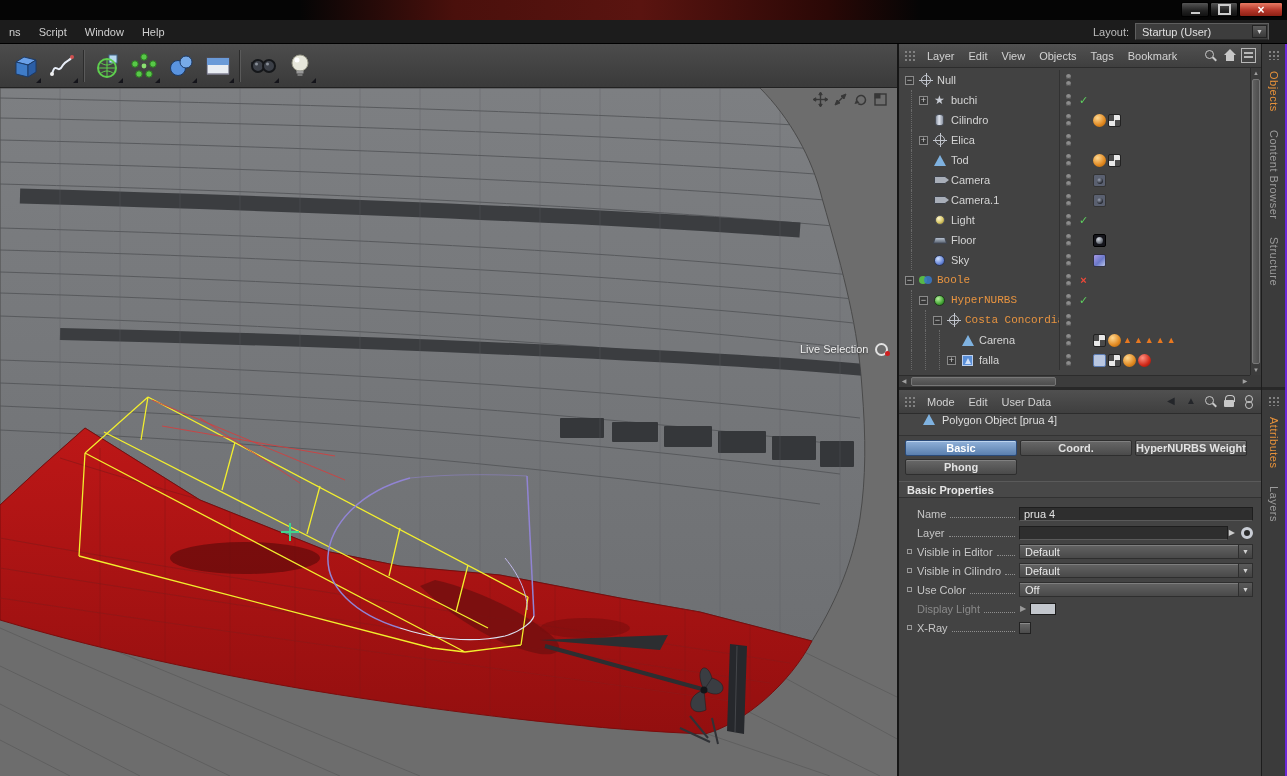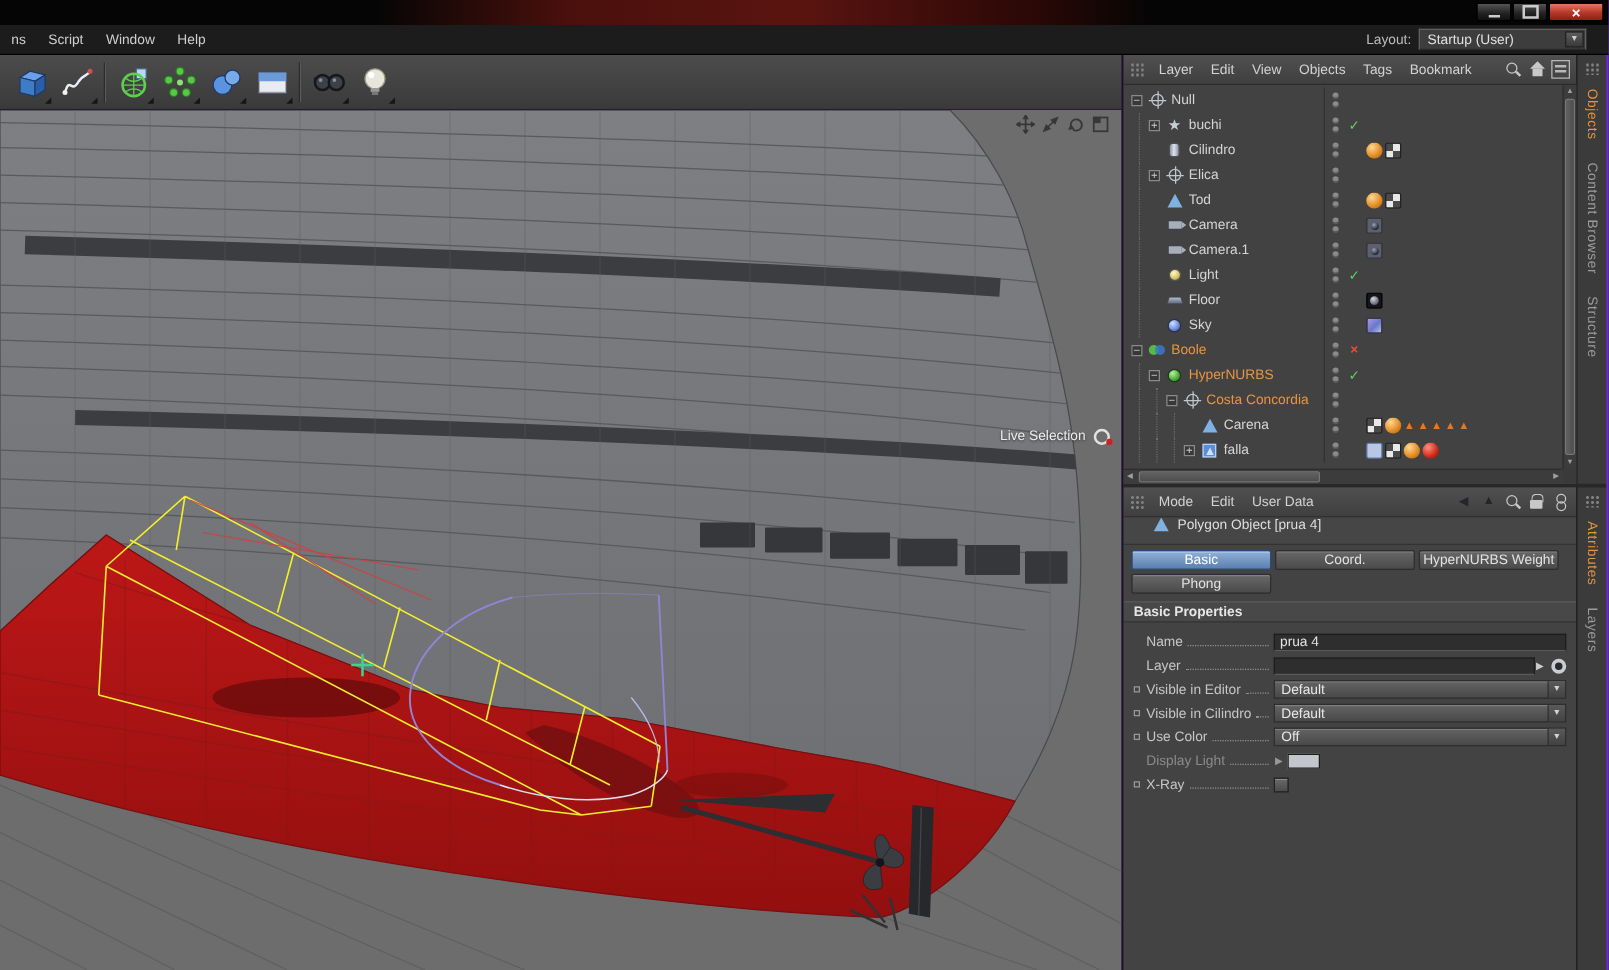--- a/index.html
+++ b/index.html
@@ -90,21 +90,21 @@
   .om { height:346px; flex:none; display:flex; flex-direction:column; border-bottom:3px solid #282828; }
   .om-body { flex:1; position:relative; background:#424242; }
   .tree { position:absolute; left:0; top:0; right:11px; bottom:12px; overflow:hidden; padding:2px 0 0 6px; }
   .trow { height:20px; display:flex; align-items:center; position:relative; color:#d4d4d4; white-space:nowrap; }
   .tguide { width:14px; height:20px; position:relative; flex:none; }
   .tguide::before { content:""; position:absolute; left:6px; top:0; bottom:0; border-left:1px dotted #6a6a6a; }
   .texp { width:9px; height:9px; flex:none; background:#383838; border:1px solid #8a8a8a; color:#ccc;
     font-size:9px; line-height:7px; text-align:center; margin-right:4px; z-index:1; }
   .texp.none { visibility:hidden; }
   .ticon { width:15px; height:15px; margin-right:4px; display:flex; align-items:center; justify-content:center; flex:none; }
-  .tlabel.orange { color:#e89440; }
+  .tlabel.orange { color:#e89440;font-family:Liberation Mono, monospace; }
   .trow-right { position:absolute; right:0; top:0; height:20px; width:191px; display:flex; align-items:center; background:#424242; }
   .tdots { width:17px; height:20px; border-left:1px solid #323232; display:flex; flex-direction:column;
     gap:2px; align-items:center; justify-content:center; flex:none; }
   .tdot { width:5px; height:5px; border-radius:50%; background:#8d8d8d; box-shadow:inset 0 -1px 1px #4a4a4a; }
   .tstate { width:15px; text-align:center; flex:none; font-size:11px; }
   .tstate.check { color:#5ed05e; }
   .tstate.cross { color:#f04838; font-weight:bold; }
   .ttags { flex:1; display:flex; align-items:center; gap:2px; padding-left:2px; overflow:hidden; }
   .tag { width:13px; height:13px; border-radius:2px; flex:none; display:inline-block; }
   .tag-phong { border-radius:50%; background:radial-gradient(circle at 35% 30%, #ffd890, #e08820 60%, #a05808); }
@@ -164,21 +164,21 @@
 
   
   .am { flex:1; display:flex; flex-direction:column; background:#434343; overflow:hidden; }
   .am-title { height:22px; flex:none; display:flex; align-items:flex-start; gap:7px; padding:0 24px;
     background:#464646; border-bottom:1px solid #333; color:#dedede; }
   .obj-icon { width:0; height:0; border-left:6px solid transparent; border-right:6px solid transparent;
     border-bottom:11px solid #7fb2e0; display:inline-block; }
   .am-tabs { flex:none; display:flex; flex-wrap:wrap; gap:3px; padding:4px 6px 2px; }
   .tabbtn { flex:0 0 112px; height:16px; display:flex; align-items:center; justify-content:center;
     background:linear-gradient(#686868,#4a4a4a); border:1px solid #2e2e2e; border-radius:2px;
-    box-shadow:inset 0 1px 0 #808080; color:#e2e2e2; }
+    box-shadow:inset 0 1px 0 #808080; color:#e2e2e2;font-weight:bold; }
   .tabbtn.active { background:linear-gradient(#90b1d9,#5a7fae); border-color:#2a4a78;
     box-shadow:inset 0 1px 0 #bdd4ee; color:#fff; }
   .am-section { height:17px; flex:none; line-height:16px; font-weight:bold; color:#e6e6e6; padding-left:8px;
     background:#484848; border-top:1px solid #5a5a5a; border-bottom:1px solid #323232; margin-top:4px; }
   .fields { padding:6px 8px 0; }
   .frow { height:19px; display:flex; align-items:center; }
   .fmark { width:10px; flex:none; display:flex; align-items:center; }
   .fmark i { width:5px; height:5px; border:1px solid #999; display:block; }
   .flabelwrap { width:102px; flex:none; display:flex; align-items:baseline; color:#c6c6c6; }
   .flabel.disabled { color:#8a8a8a; }

